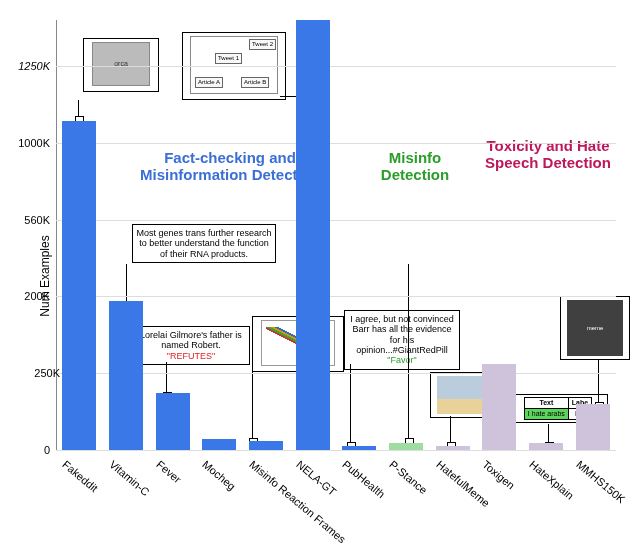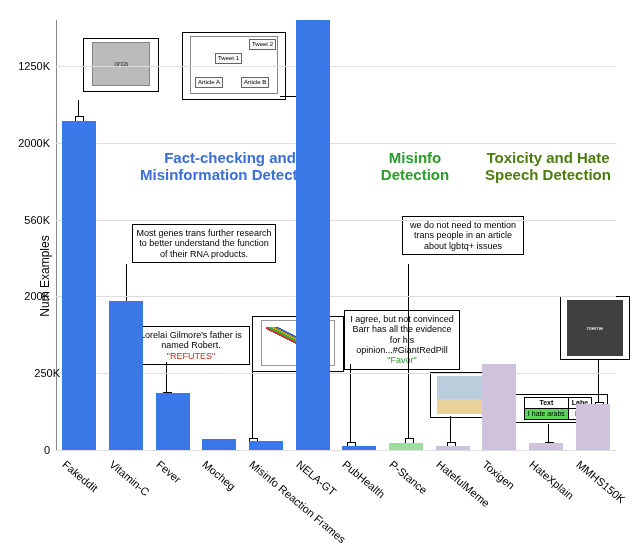--- a/index.html
+++ b/index.html
@@ -37,21 +37,21 @@
 <body>
 <div class="stage">
 
 <div class="ylabel">Num Examples</div>
 
 <div class="axisY"></div>
 <div class="axisX" style="width:560px"></div>
 
 <div class="section-label" style="left:130px;top:150px;width:200px;color:#3b6fd6">Fact-checking and Misinformation Detection</div>
 <div class="section-label" style="left:370px;top:150px;width:90px;color:#2a9d2a">Misinfo Detection</div>
-<div class="section-label" style="left:468px;top:150px;width:160px;color:#4d7c0f">Toxicity and Hate Speech Detection</div>
+<div class="section-label" style="left:468px;top:138px;width:160px;color:#be185d">Toxicity and Hate Speech Detection</div>
 
 <div class="callout" style="left:83px;top:38px;width:68px">
   <div class="thumb-box">orca</div>
 </div>
 <div class="lead" style="left:78px;top:100px;height:18px"></div>
 <div class="anchor" style="left:75px;top:116px"></div>
 
 <div class="callout" style="left:182px;top:32px;width:96px">
   <div class="diagram-box">
     <div class="db-node" style="left:24px;top:16px">Tweet 1</div>
@@ -80,23 +80,20 @@
 </div>
 <div class="lead" style="left:252px;top:370px;height:70px"></div>
 <div class="anchor" style="left:249px;top:438px"></div>
 
 <div class="callout" style="left:344px;top:310px;width:108px">
   <span>I agree, but not convinced Barr has all the evidence for his opinion...#GiantRedPill </span><br><span class="green">"Favor"</span>
 </div>
 <div class="lead" style="left:350px;top:364px;height:80px"></div>
 <div class="anchor" style="left:347px;top:442px"></div>
 
-<div class="callout" style="left:402px;top:216px;width:114px">
-  <span>we do not need to mention trans people in an article about lgbtq+ issues</span>
-</div>
 <div class="lead" style="left:408px;top:264px;height:176px"></div>
 <div class="anchor" style="left:405px;top:438px"></div>
 
 <div class="callout" style="left:430px;top:372px;width:62px">
   <div class="beach"></div>
 </div>
 <div class="lead" style="left:450px;top:416px;height:28px"></div>
 <div class="anchor" style="left:447px;top:442px"></div>
 
 <div class="callout" style="left:508px;top:394px;width:94px;padding:2px">
@@ -125,23 +122,23 @@
 <div id="dynamic">
       <div class="grid" style="top: 450px; width: 560px;"></div>
       <div class="ytick" style="top: 444px;">0</div>
       <div class="grid" style="top: 373.214px; width: 560px;"></div>
       <div class="ytick" style="top: 367.214px; margin-left: 10px;">250K</div>
       <div class="grid" style="top: 296.429px; width: 560px;"></div>
       <div class="ytick" style="top: 290.429px;">200K</div>
       <div class="grid" style="top: 219.643px; width: 560px;"></div>
       <div class="ytick" style="top: 213.643px;">560K</div>
       <div class="grid" style="top: 142.857px; width: 560px;"></div>
-      <div class="ytick" style="top: 136.857px;">2000K</div>
+      <div class="ytick" style="top: 136.857px;">1000K</div>
       <div class="grid" style="top: 66.0714px; width: 560px;"></div>
-      <div class="ytick" style="top: 60.0714px;">1250K</div>
+      <div class="ytick" style="top: 60.0714px; font-style: italic;">1250K</div>
       <div class="bar" style="left: 62.3333px; top: 121.357px; height: 328.643px; background: rgb(59, 120, 231);"></div>
       <div class="xtick" style="left: 68.3333px;">Fakeddit</div>
       <div class="bar" style="left: 109px; top: 301.036px; height: 148.964px; background: rgb(59, 120, 231);"></div>
       <div class="xtick" style="left: 115px;">Vitamin-C</div>
       <div class="bar" style="left: 155.667px; top: 393.179px; height: 56.8214px; background: rgb(59, 120, 231);"></div>
       <div class="xtick" style="left: 161.667px;">Fever</div>
       <div class="bar" style="left: 202.333px; top: 439.25px; height: 10.75px; background: rgb(59, 120, 231);"></div>
       <div class="xtick" style="left: 208.333px;">Mocheg</div>
       <div class="bar" style="left: 249px; top: 440.786px; height: 9.21429px; background: rgb(59, 120, 231);"></div>
       <div class="xtick" style="left: 255px;">Misinfo Reaction Frames</div>

